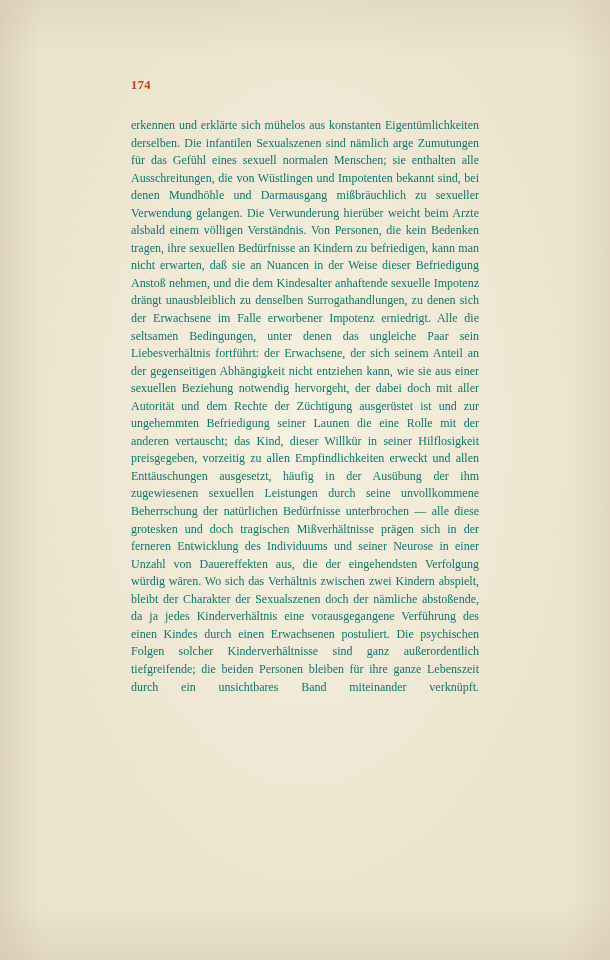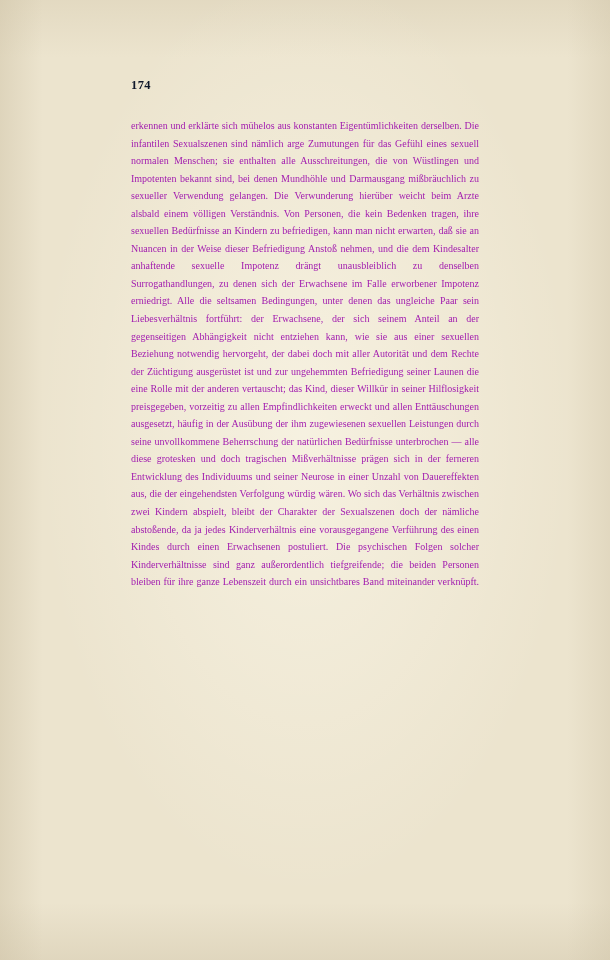--- a/index.html
+++ b/index.html
@@ -30,29 +30,29 @@
       linear-gradient(180deg, rgba(210,198,170,0.35) 0%, rgba(236,228,206,0) 6%, rgba(236,228,206,0) 94%, rgba(206,194,166,0.40) 100%);
     pointer-events: none;
   }
   .folio {
     position: absolute;
     left: 131px;
     top: 78px;
     font-size: 12.5px;
     font-weight: bold;
     letter-spacing: 0.4px;
-    color: #0f172a;
+    color: #c2410c;
   }
   .text-block {
     position: absolute;
     left: 131px;
     top: 117px;
     width: 348px;
-    color: #a21caf;
-    font-size: 10px;
+    color: #0f766e;
+    font-size: 12px;
     line-height: 17.55px;
     text-align: justify;
     text-justify: inter-word;
     hyphens: manual;
   }
   .text-block p {
     margin: 0;
     text-indent: 0;
   }
   .text-block p.para {

